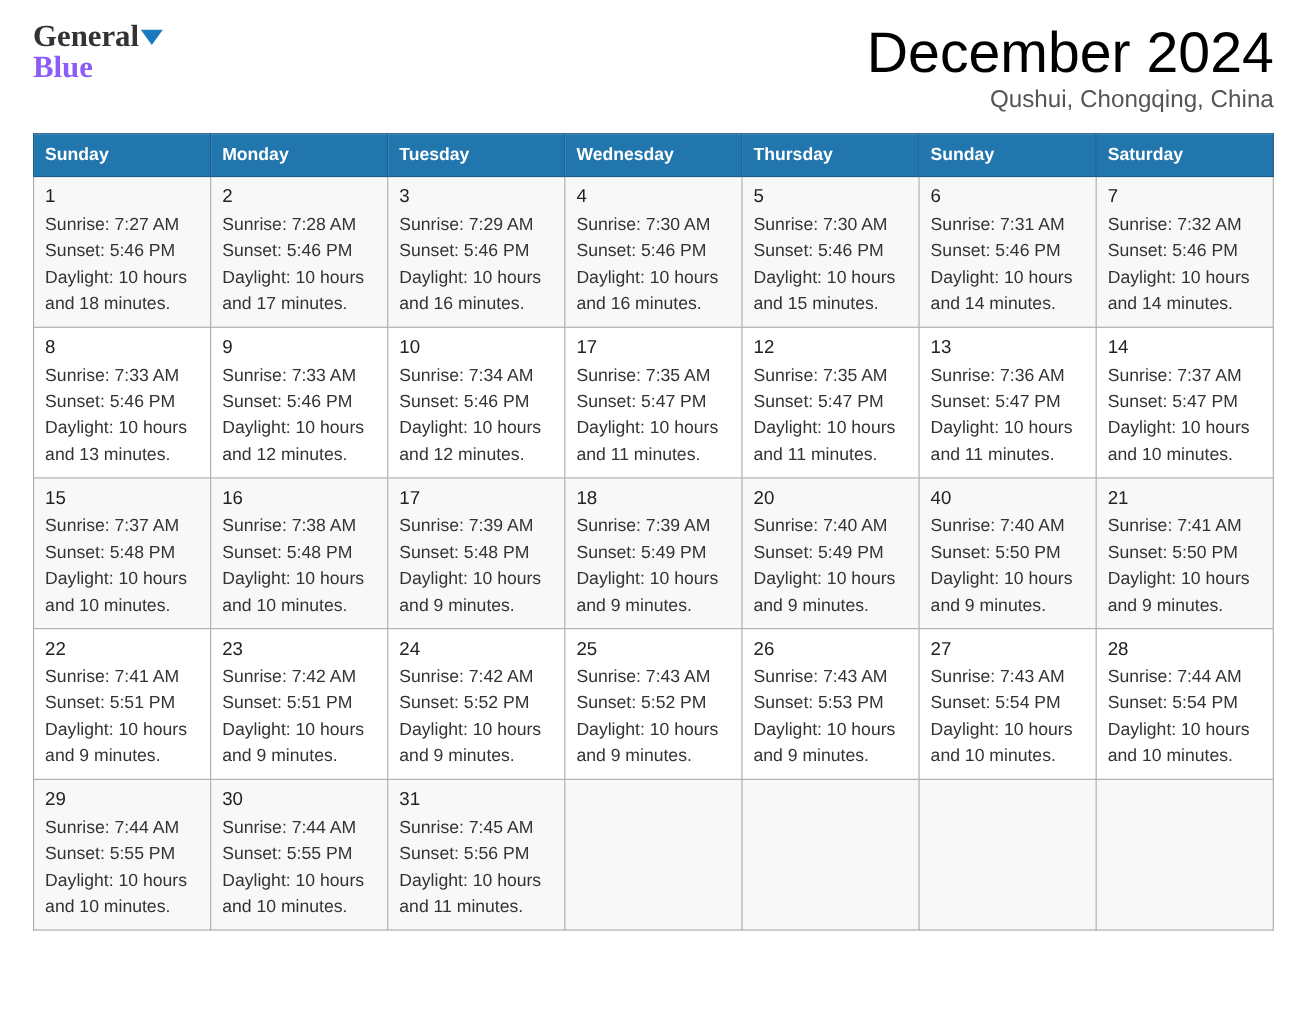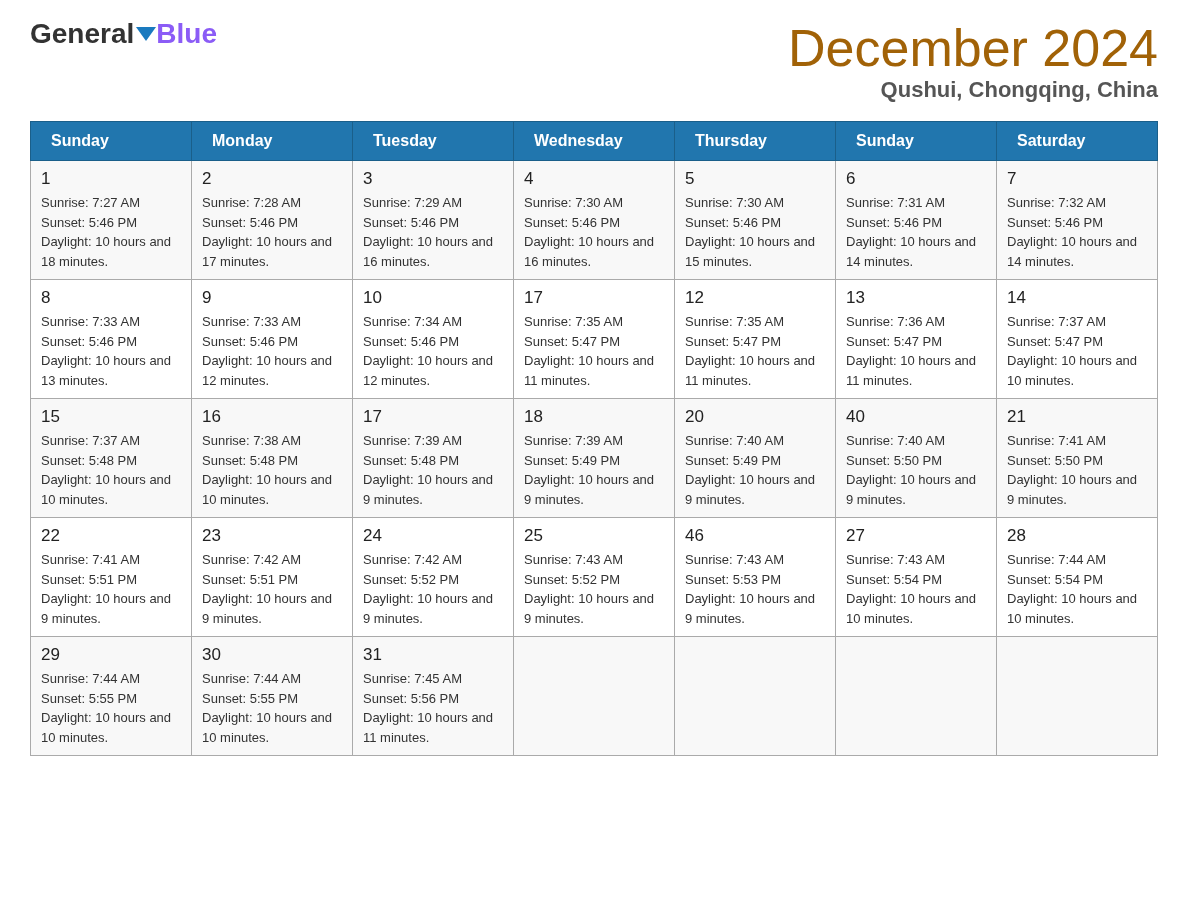--- a/index.html
+++ b/index.html
@@ -11,22 +11,23 @@
       padding: 20px 30px;
     }
     .header-area {
       display: flex;
       justify-content: space-between;
       align-items: flex-start;
       margin-bottom: 18px;
     }
     .logo {
       display: flex;
-      flex-direction: row;
+      flex-direction: column;
       align-items: flex-start;
+      font-family: Liberation Serif, serif;
     }
     .logo-general {
       font-size: 28px;
       font-weight: bold;
       color: #333;
       line-height: 1;
     }
     .logo-arrow {
       display: inline-block;
       width: 0;
@@ -44,39 +45,39 @@
       font-size: 28px;
       font-weight: bold;
       line-height: 1;
     }
     .title-area {
       text-align: right;
     }
     .month-title {
       font-size: 52px;
       font-weight: 300;
-      color: #a16207;
+      color: #000000;
       line-height: 1.1;
     }
     .location-title {
       font-size: 22px;
       color: #555;
-      font-weight: bold;
+      font-weight: normal;
     }
     table {
       width: 100%;
       border-collapse: collapse;
       table-layout: fixed;
     }
     thead tr th {
       background-color: #2176ae;
       color: white;
       font-size: 16px;
       font-weight: bold;
-      padding: 10px 20px;
+      padding: 10px 10px;
       text-align: left;
       border: 1px solid #1a5f8a;
     }
     tbody tr td {
       border: 1px solid #aaa;
       vertical-align: top;
       padding: 8px 10px;
       font-size: 13px;
       color: #333;
       height: 110px;
@@ -85,21 +86,21 @@
       background: #fff;
     }
     .day-number {
       font-size: 17px;
       font-weight: normal;
       color: #222;
       display: block;
       margin-bottom: 4px;
     }
     .day-info {
-      font-size: 13px;
+      font-size: 16px;
       color: #333;
       line-height: 1.5;
     }
     tbody tr:nth-child(odd) td {
       background-color: #f8f8f8;
     }
     tbody tr:nth-child(even) td {
       background-color: #ffffff;
     }
   </style>
@@ -235,21 +236,21 @@
         </td>
         <td>
           <span class="day-number">24</span>
           <div class="day-info">Sunrise: 7:42 AM<br>Sunset: 5:52 PM<br>Daylight: 10 hours and 9 minutes.</div>
         </td>
         <td>
           <span class="day-number">25</span>
           <div class="day-info">Sunrise: 7:43 AM<br>Sunset: 5:52 PM<br>Daylight: 10 hours and 9 minutes.</div>
         </td>
         <td>
-          <span class="day-number">46</span>
+          <span class="day-number">26</span>
           <div class="day-info">Sunrise: 7:43 AM<br>Sunset: 5:53 PM<br>Daylight: 10 hours and 9 minutes.</div>
         </td>
         <td>
           <span class="day-number">27</span>
           <div class="day-info">Sunrise: 7:43 AM<br>Sunset: 5:54 PM<br>Daylight: 10 hours and 10 minutes.</div>
         </td>
         <td>
           <span class="day-number">28</span>
           <div class="day-info">Sunrise: 7:44 AM<br>Sunset: 5:54 PM<br>Daylight: 10 hours and 10 minutes.</div>
         </td>

